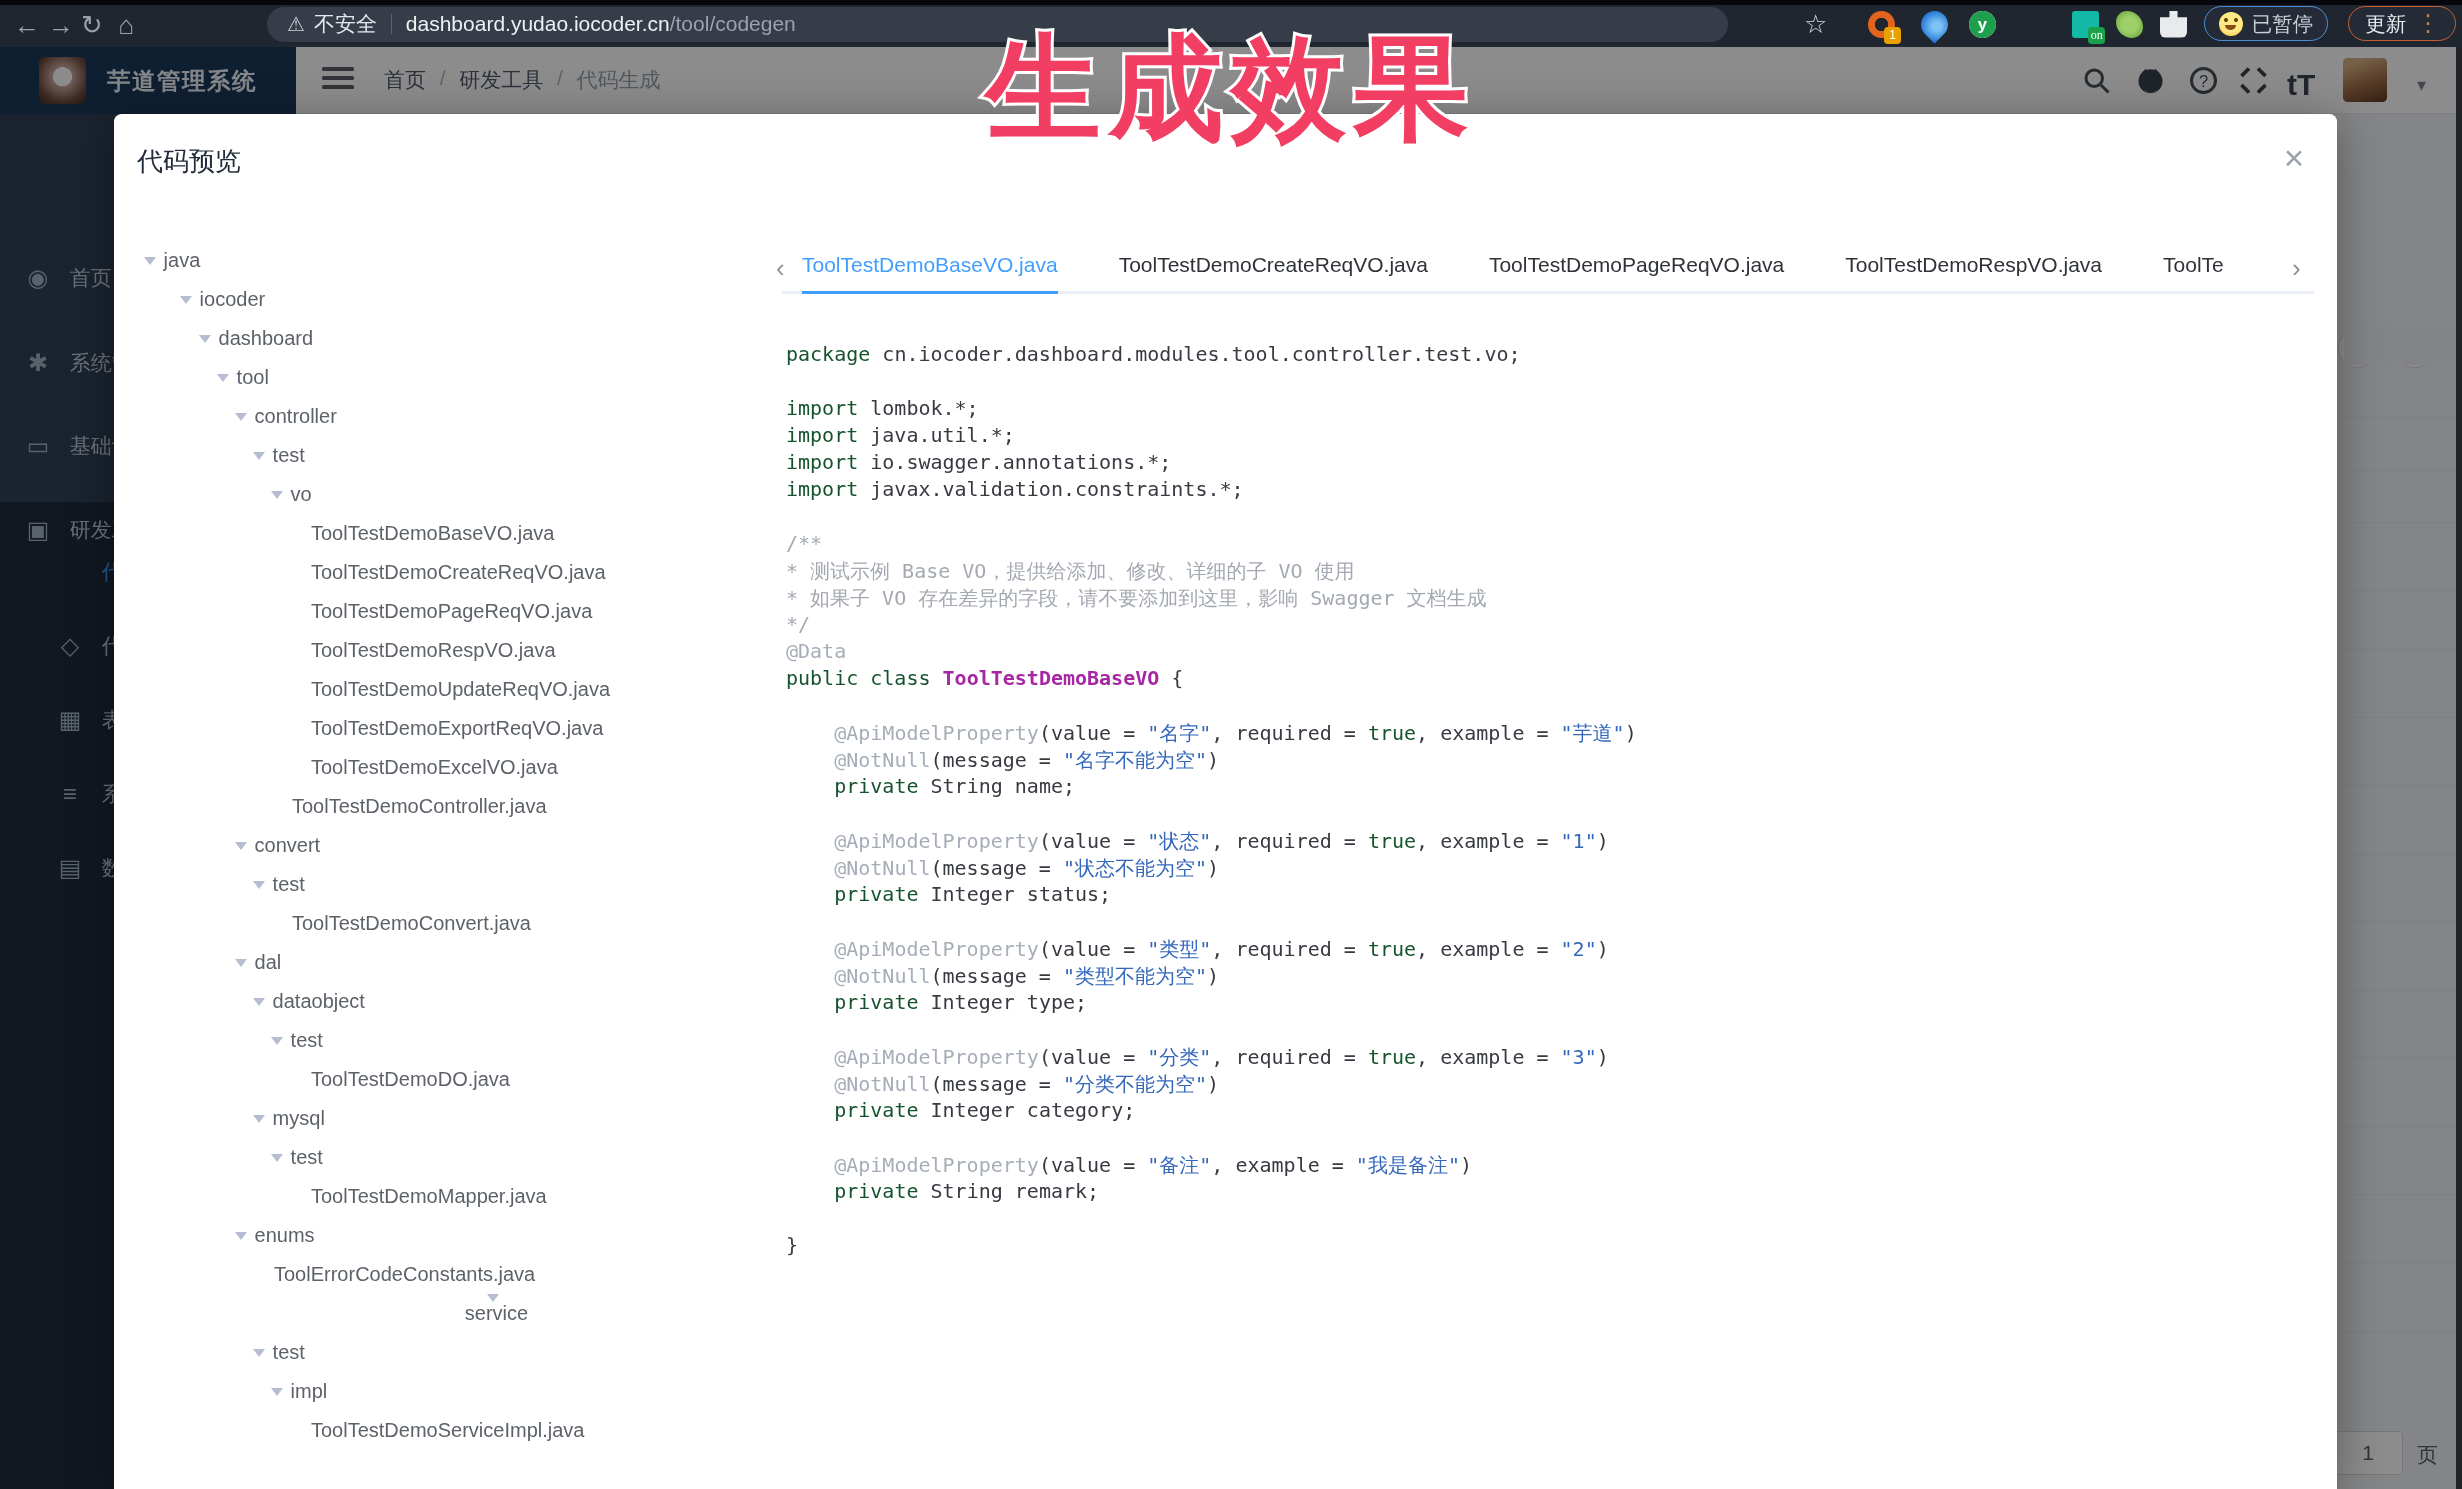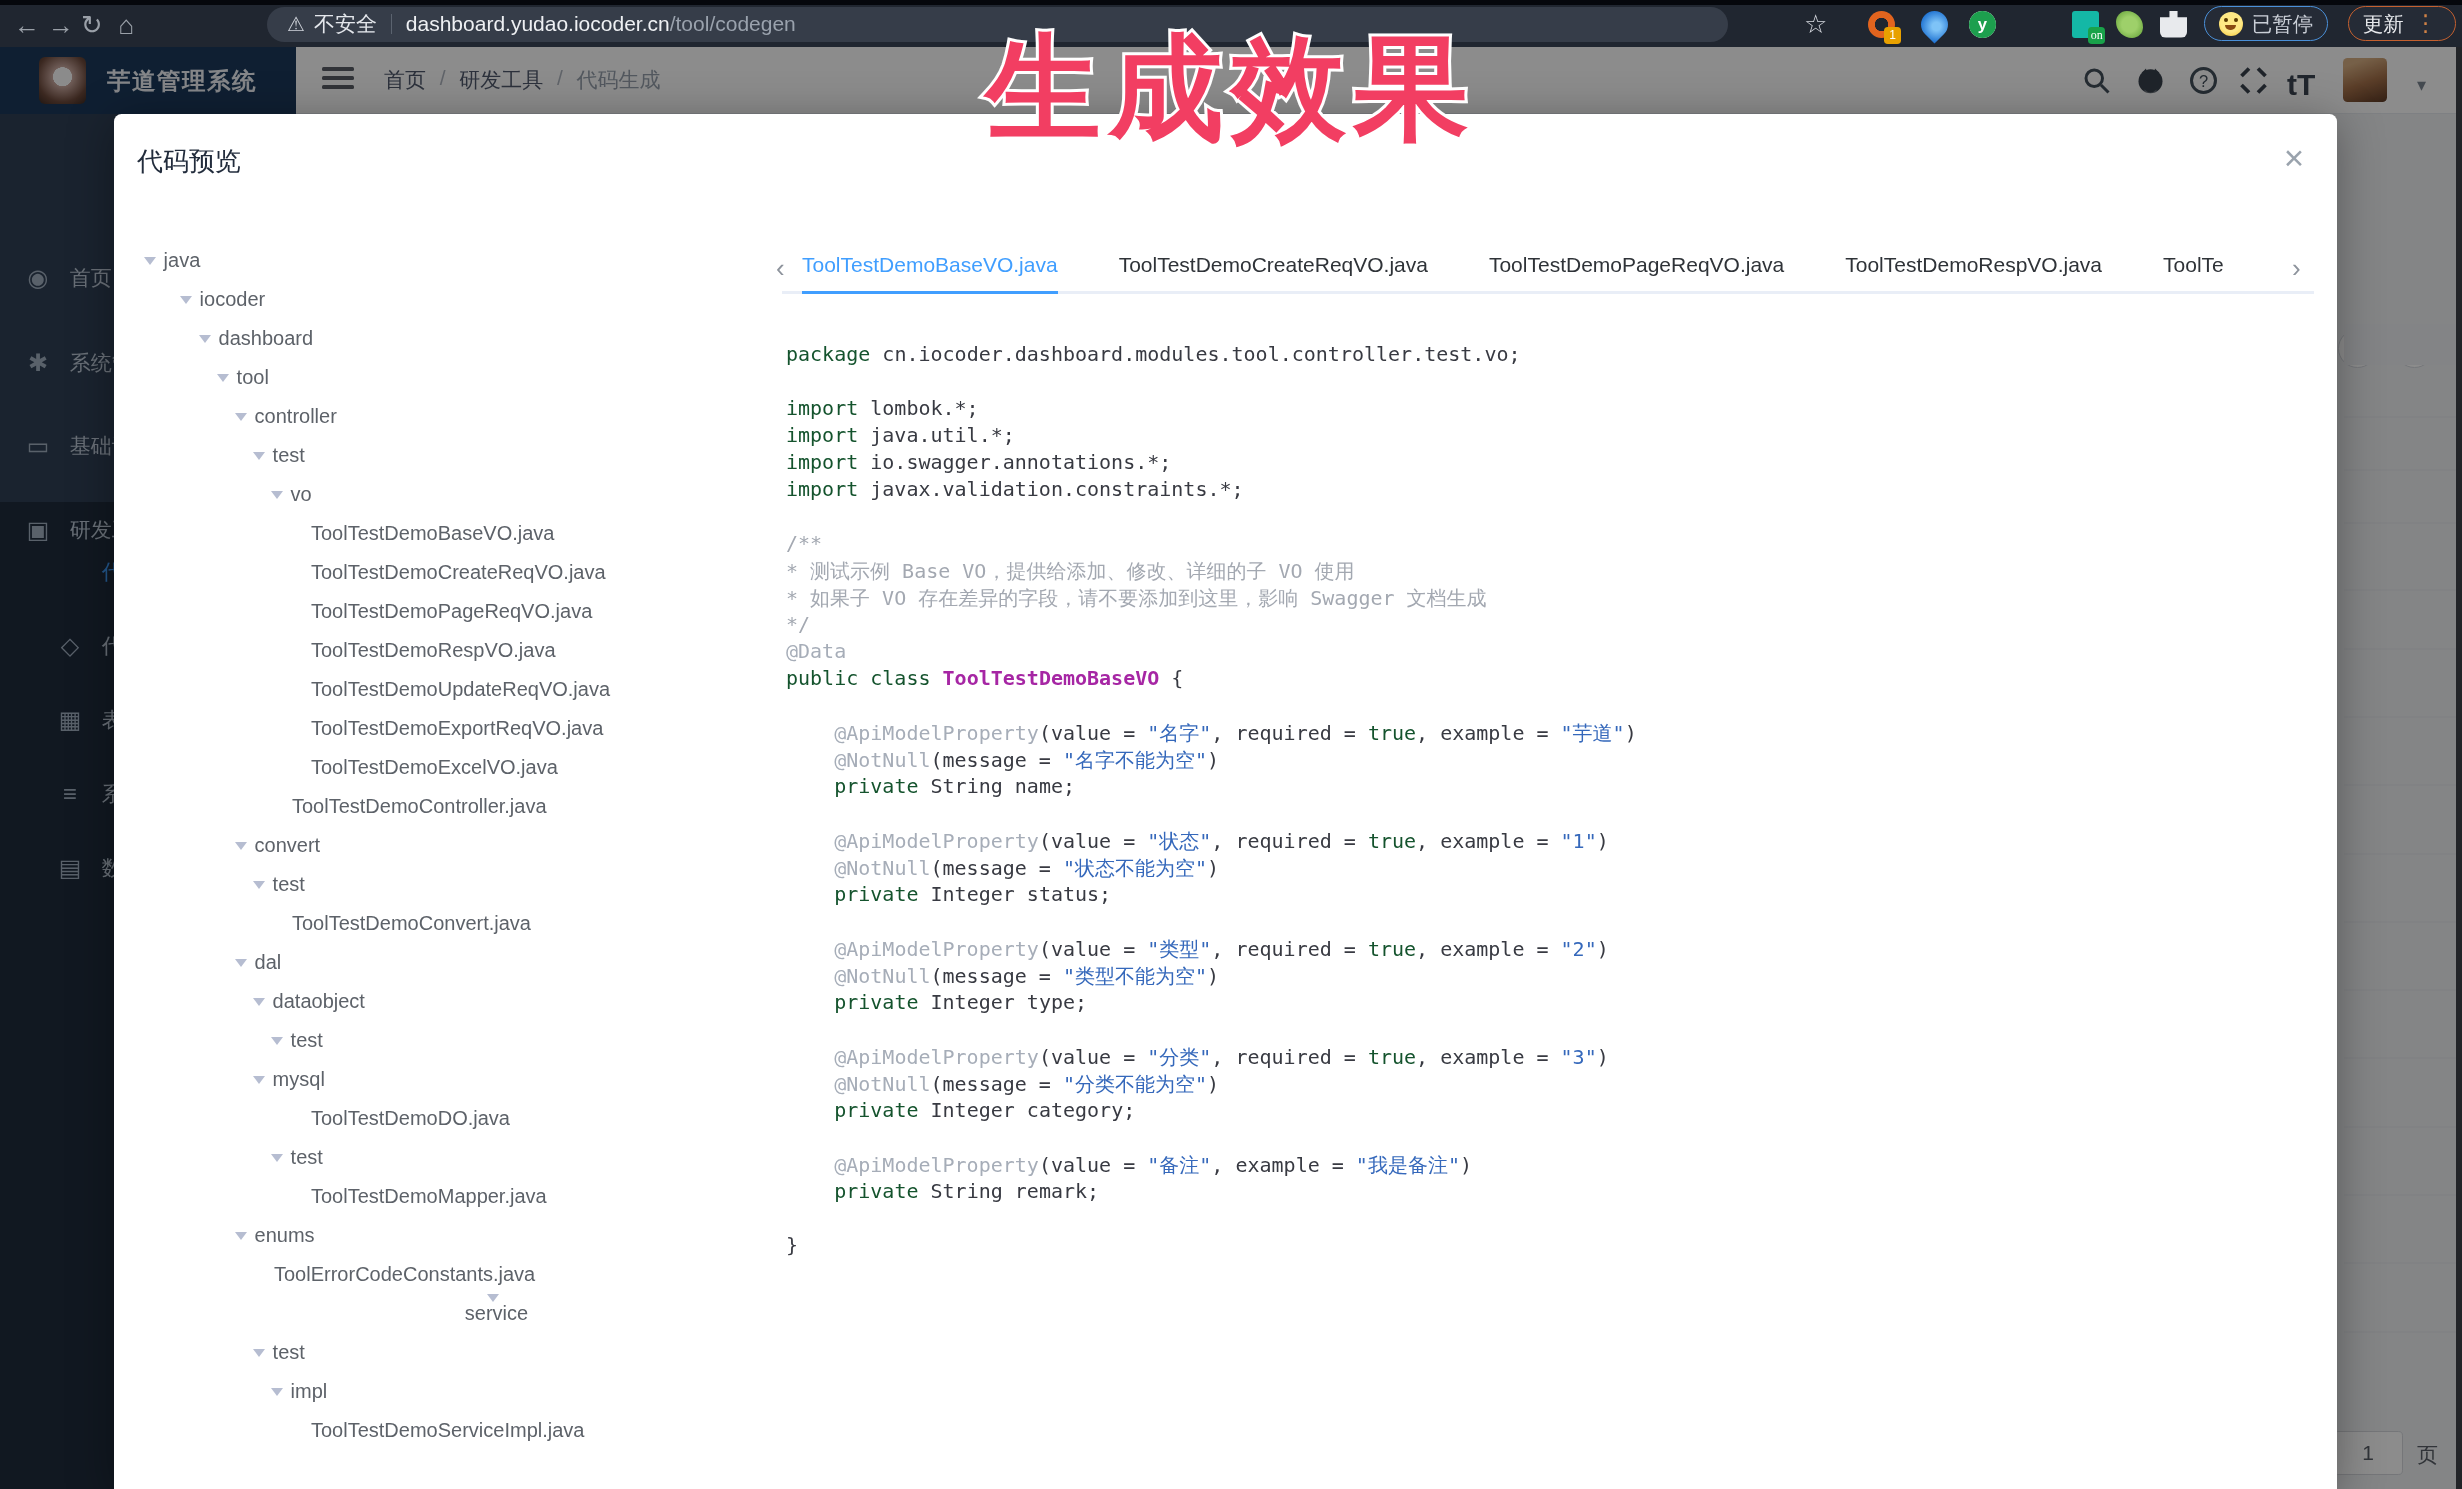--- a/index.html
+++ b/index.html
@@ -18,21 +18,21 @@
   .addr-sec { color:#e4e7ec; margin-right:13.7px; }
   .addr-div { width:1.5px; height:20px; background:#5b636f; margin-right:13.7px; }
   .addr-domain { color:#eef0f3; }
   .addr-path { color:#9aa2ad; }
   .star { position:absolute; top:9px; left:1804px; color:#d7dae0; font-size:26px; }
   .ext { position:absolute; top:10.6px; width:27px; height:27px; border-radius:50%; }
   .ext .badge { position:absolute; right:-6px; bottom:-6px; min-width:16.7px; height:16.7px; border-radius:3.8px;
     background:#e8a100; color:#fff; font-size:12px; line-height:16.7px; text-align:center; padding:0 2.3px; }
   .ext .onbadge { background:#19a24a; }
   .pill { position:absolute; top:6px; height:35px; border-radius:17.4px; display:flex; align-items:center;
-    padding:0 13.7px; font-size:20.5px; background:#252b36; }
+    padding:0 13.7px; font-size:20.5px; background:#252b36;justify-content:flex-end; }
   .emoji-face { width:24px; height:24px; border-radius:50%;
     background:radial-gradient(circle at 50% 40%, #ffe985 55%, #f4c028 100%); margin-right:9px; position:relative; }
   .emoji-face:before { content:""; position:absolute; left:5.3px; top:6.8px; width:3.8px; height:3.8px; border-radius:50%;
     background:#5a3a00; box-shadow:10px 0 0 #5a3a00; }
   .emoji-face:after { content:""; position:absolute; left:6.8px; top:13.7px; width:10.6px; height:5.3px;
     border-radius:0 0 7.6px 7.6px; background:#8a4b12; }
   .dots { color:#d08246; font-size:23px; margin-left:10.6px; letter-spacing:1.5px; }
 
   
   .app { position:absolute; left:0; top:47px; width:2462px; height:1443px; background:#f0f2f5; }
@@ -327,27 +327,27 @@
           <span>dal</span>
         </div>
         <div class="tree-row" style="padding-left: 109px;">
           <span class="caret"></span>
           <span>dataobject</span>
         </div>
         <div class="tree-row" style="padding-left: 127px;">
           <span class="caret"></span>
           <span>test</span>
         </div>
+        <div class="tree-row" style="padding-left: 146px;">
+          <span class="caret-space"></span>
+          <span>ToolTestDemoDO.java</span>
+        </div>
         <div class="tree-row" style="padding-left: 109px;">
           <span class="caret"></span>
           <span>mysql</span>
-        </div>
-        <div class="tree-row" style="padding-left: 146px;">
-          <span class="caret-space"></span>
-          <span>ToolTestDemoDO.java</span>
         </div>
         <div class="tree-row" style="padding-left: 127px;">
           <span class="caret"></span>
           <span>test</span>
         </div>
         <div class="tree-row" style="padding-left: 146px;">
           <span class="caret-space"></span>
           <span>ToolTestDemoMapper.java</span>
         </div>
         <div class="tree-row" style="padding-left: 91px;">

